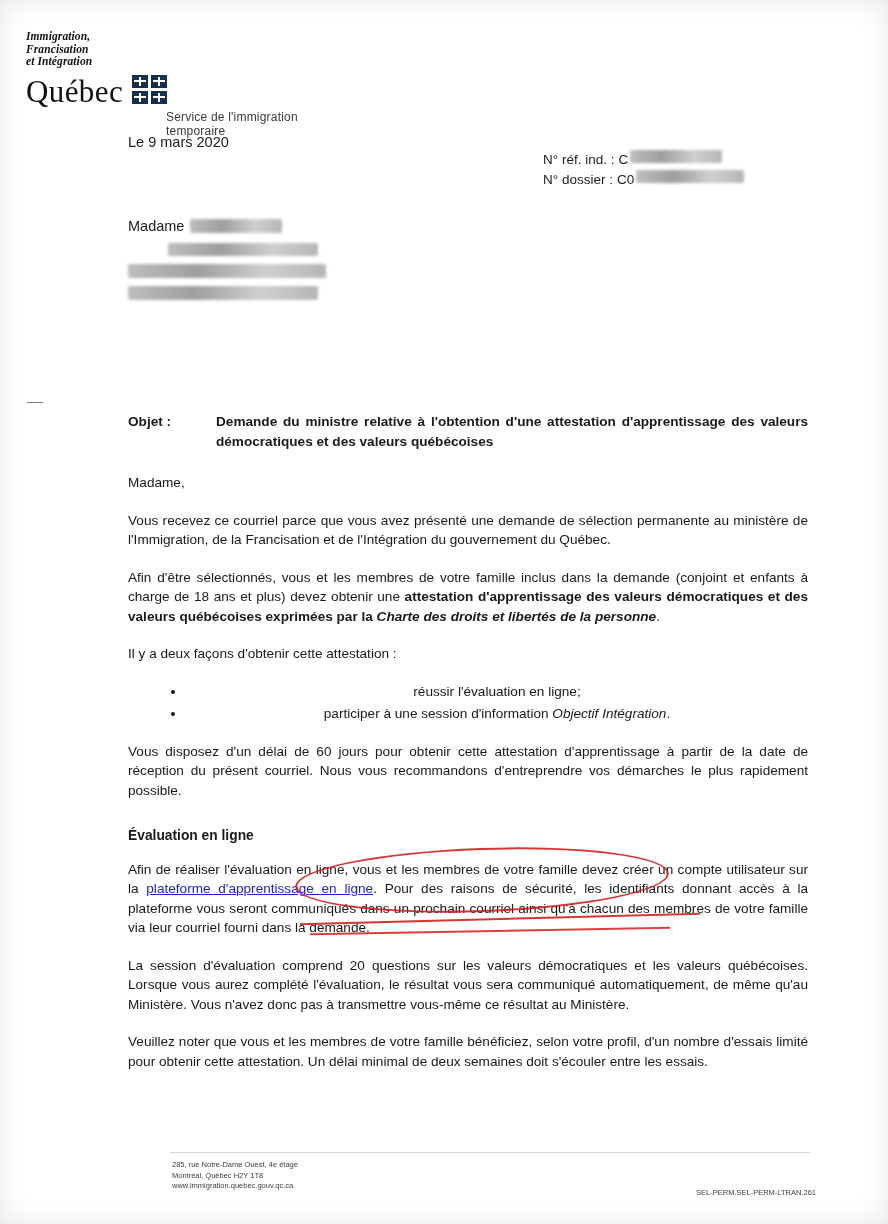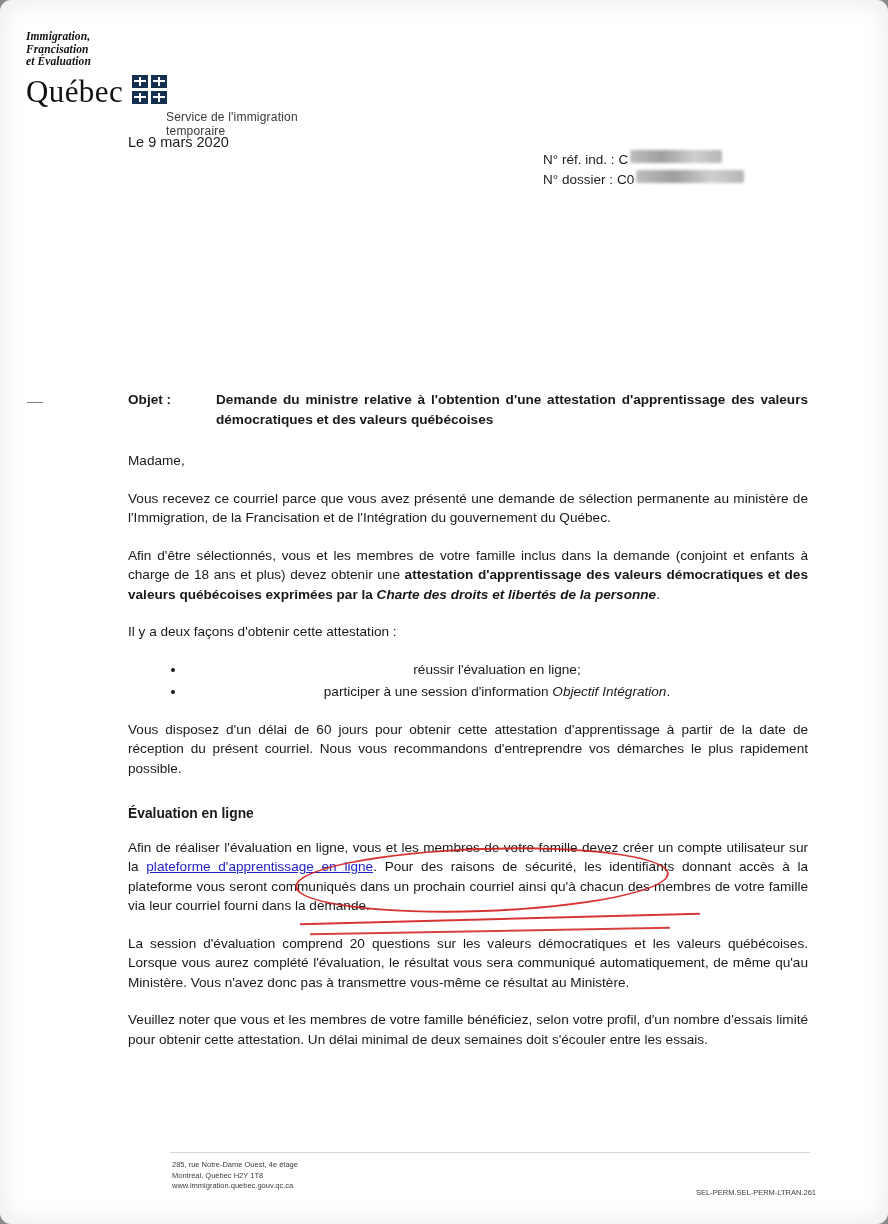--- a/index.html
+++ b/index.html
@@ -12,21 +12,20 @@
     height: 1224px;
     font-family: "Liberation Sans", sans-serif;
   }
   .page {
     position: relative;
     width: 888px;
     height: 1224px;
     background: #ffffff;
     overflow: hidden;
     box-sizing: border-box;
-    border-radius: 11px;
   }
   
   .page::after {
     content: "";
     position: absolute;
     inset: 0;
     pointer-events: none;
     box-shadow: inset 0 0 26px rgba(120,120,120,0.18);
   }
 
@@ -137,21 +136,21 @@
     font-size: 14.5px;
     color: #1c1c1c;
     line-height: 22px;
   }
   .addr .line1 { display: flex; align-items: center; }
 
   
   .body {
     position: absolute;
     left: 128px;
-    top: 390px;
+    top: 412px;
     width: 680px;
     font-size: 13.6px;
     line-height: 19.5px;
     color: #191919;
     text-align: justify;
   }
   .subject {
     display: flex;
     font-weight: bold;
     margin-bottom: 22px;
@@ -259,21 +258,21 @@
 </style>
 </head>
 <body>
 
 <div class="page">
 
   <div class="letterhead">
     <div class="lh-wordmark">
       <div>Immigration,</div>
       <div>Francisation</div>
-      <div>et Évaluation</div>
+      <div>et Intégration</div>
     </div>
     <div class="lh-quebec-row">
       <div class="lh-quebec">Québec</div>
       <div class="lh-flag">
         <span></span>
           <span></span>
           <span></span>
           <span></span>
       </div>
     </div>
@@ -288,20 +287,35 @@
       <span class="val">C</span>
       <span class="redact" style="width:92px;height:13px;margin-left:2px;"></span>
     </div>
     <div class="row">
       <span class="lbl">N° dossier :</span>
       <span class="val">C0</span>
       <span class="redact" style="width:108px;height:13px;margin-left:2px;"></span>
     </div>
   </div>
 
+  <div class="addr">
+    <div class="line1">
+      <span>Madame</span>
+      <span class="redact" style="width:92px;height:14px;margin-left:6px;"></span>
+    </div>
+    <div>
+      <span class="redact" style="width:150px;height:13px;margin-left:40px;"></span>
+    </div>
+    <div>
+      <span class="redact" style="width:198px;height:14px;"></span>
+    </div>
+    <div>
+      <span class="redact" style="width:190px;height:14px;"></span>
+    </div>
+  </div>
 
   <div class="margin-dash"></div>
 
   <div class="body">
 
     <div class="subject">
       <div class="s-label">Objet :</div>
       <div class="s-text">Demande du ministre relative à l'obtention d'une attestation d'apprentissage des valeurs démocratiques et des valeurs québécoises</div>
     </div>
 

